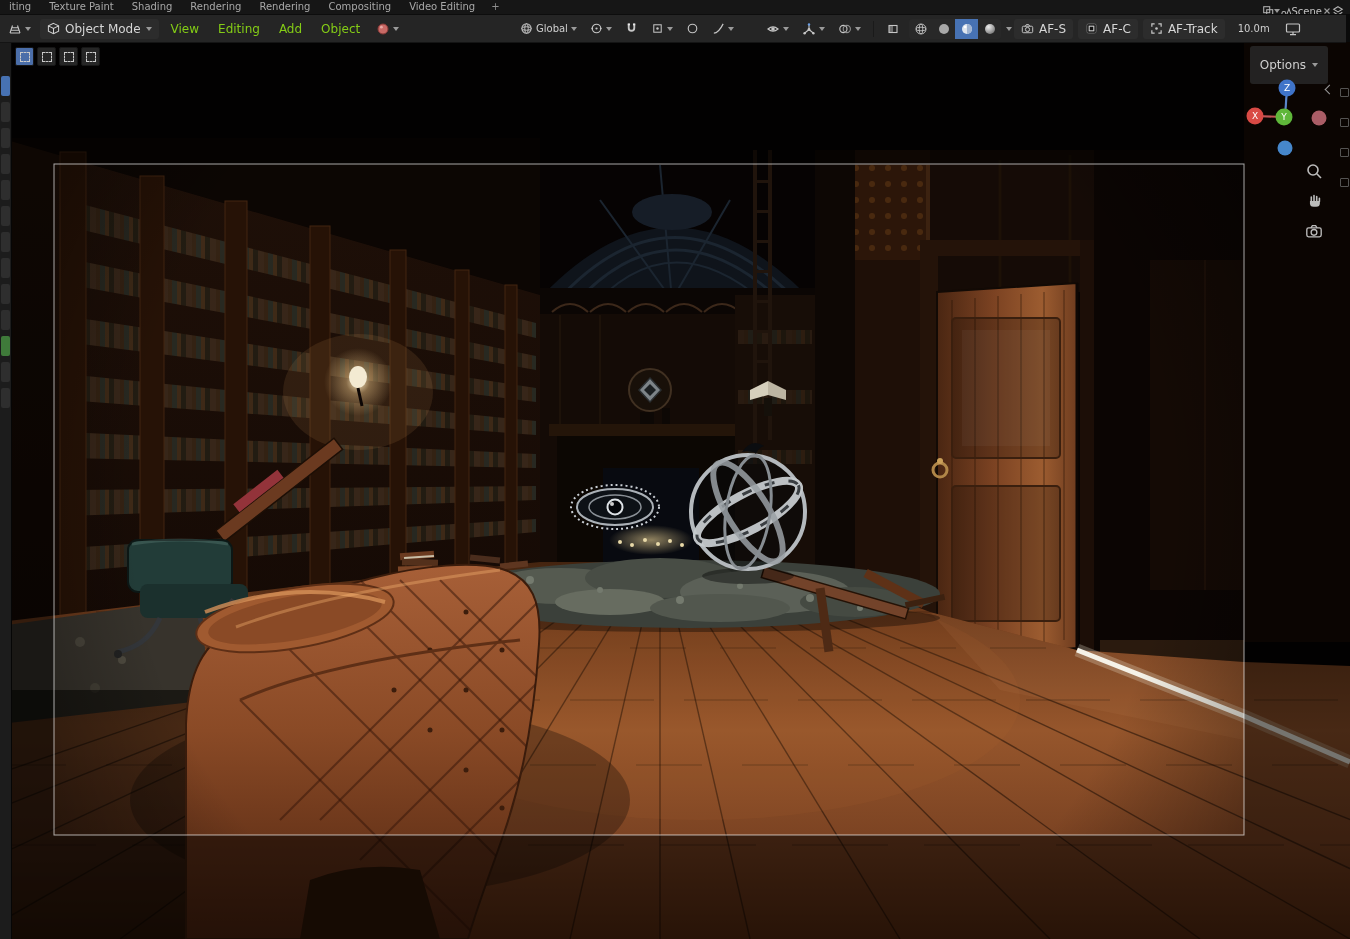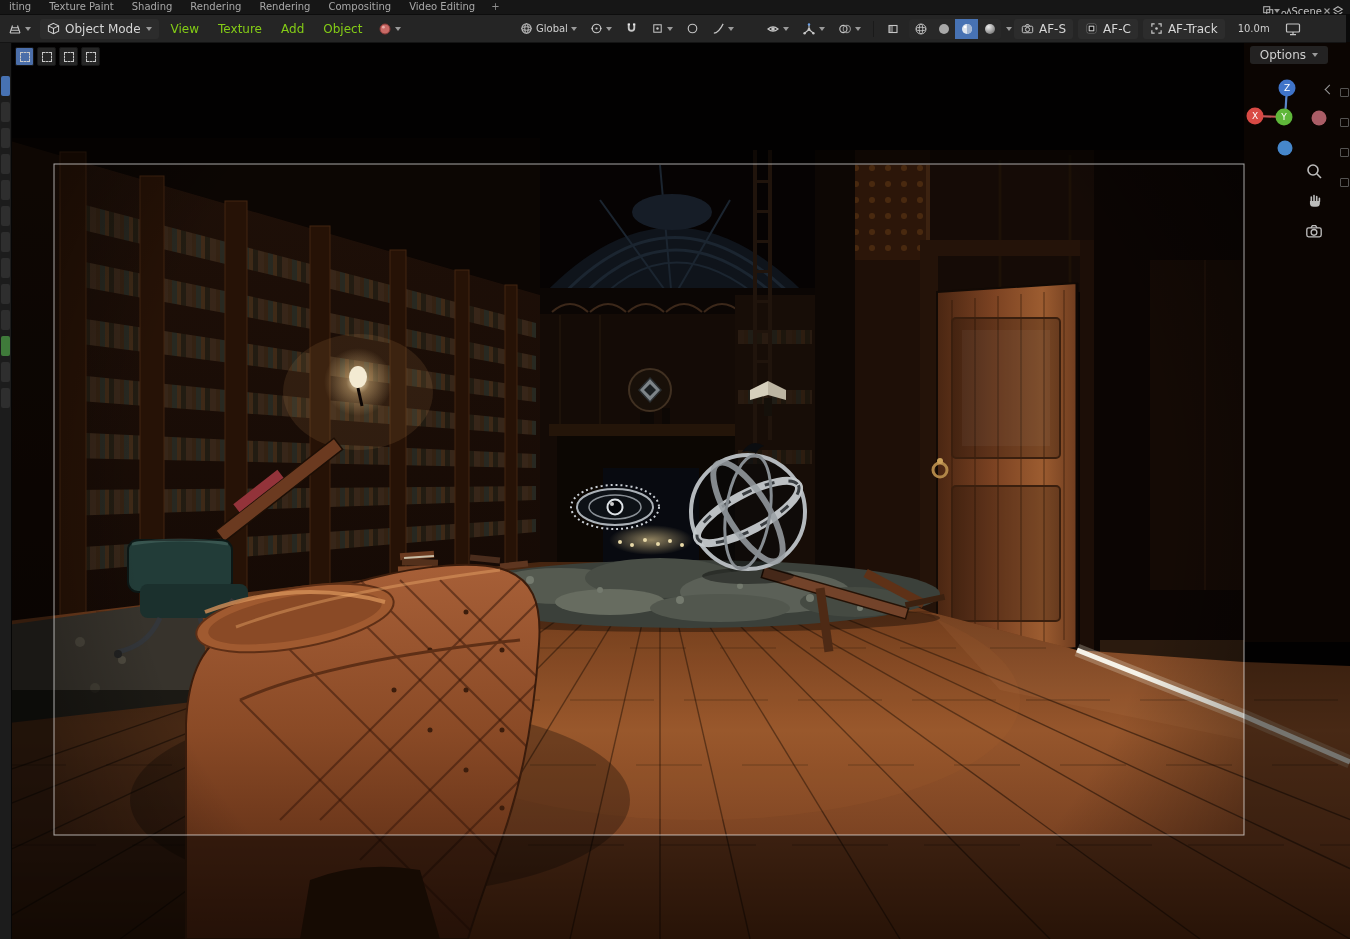--- a/index.html
+++ b/index.html
@@ -25,21 +25,21 @@
   .viewport{position:absolute;left:0;top:42px;right:0;bottom:0;background:#050302;}
   .scene{position:absolute;left:0;top:0;}
   .ltoolbar{position:absolute;left:0;top:0;bottom:0;width:11px;background:#1c1c1c;border-right:1px solid #060606;display:flex;flex-direction:column;align-items:flex-start;padding-top:34px;gap:6px;z-index:20;}
   .sliver{width:9px;height:20px;margin-left:1px;border-radius:2px;background:#2e2e2e;}
   .sliver.active{background:#4772b3;}
   .sliver.green{background:#3f7a3a;}
   .toolrow{position:absolute;left:15px;top:5px;display:flex;gap:3px;z-index:20;}
   .ticon{width:17px;height:17px;background:#262626;border:1px solid #161616;border-radius:2px;display:flex;align-items:center;justify-content:center;}
   .ticon.active{background:#4b6ea9;}
   .dash{width:8px;height:8px;border:1px dashed #cacaca;}
-  .options{position:absolute;right:22px;top:4px;display:flex;align-items:center;gap:6px;background:rgba(40,40,40,.85);border-radius:3px;padding:2px 10px;font-size:12px;color:#cfcfcf;z-index:20;}
+  .options{position:absolute;right:22px;top:4px;display:flex;align-items:center;gap:6px;background:rgba(40,40,40,.85);border-radius:3px;padding:12px 10px;font-size:12px;color:#cfcfcf;z-index:20;}
   .gizmo{position:absolute;left:1240px;top:34px;width:90px;height:90px;z-index:20;}
   .navbtn{position:absolute;width:22px;height:22px;display:flex;align-items:center;justify-content:center;opacity:.9;z-index:20;}
   .collapse{position:absolute;left:1322px;top:40px;width:14px;height:14px;z-index:20;display:flex;align-items:center;justify-content:center;}
   .collapse i{display:block;width:6px;height:6px;border-left:1.5px solid #9a9a9a;border-bottom:1.5px solid #9a9a9a;transform:rotate(45deg);}
   .rstrip{position:absolute;right:0;top:46px;width:12px;display:flex;flex-direction:column;gap:21px;align-items:center;z-index:20;}
   .rtab{width:7px;height:7px;border:1px solid #6d6d6d;border-radius:1px;opacity:.75;}
   svg.ic{display:block;}
 </style>
 </head>
 <body>
@@ -87,21 +87,21 @@
         <span class="chev"></span>
       </div>
       <div class="btn">
         <svg class="ic" width="13" height="13" viewBox="0 0 14 14">
             <path d="M7,1.5 L12.5,4.2 L12.5,9.8 L7,12.5 L1.5,9.8 L1.5,4.2 Z M1.5,4.2 L7,6.9 L12.5,4.2 M7,6.9 V12.5" stroke="#d0d0d0" stroke-width="1.1" fill="none"></path>
           </svg>
         <span>Object Mode</span>
         <span class="chev"></span>
       </div>
       <div class="menu">View</div>
-      <div class="menu">Texture</div>
+      <div class="menu">Editing</div>
       <div class="menu">Add</div>
       <div class="menu">Object</div>
       <div class="flat">
         <svg class="ic" width="14" height="14" viewBox="0 0 14 14">
             <circle cx="7" cy="7" r="5" fill="#c96a66" stroke="#8a3a38" stroke-width="1"></circle>
             <circle cx="5.4" cy="5.2" r="1.4" fill="#e8a8a4"></circle>
           </svg>
         <span class="chev"></span>
       </div>
     </div>

